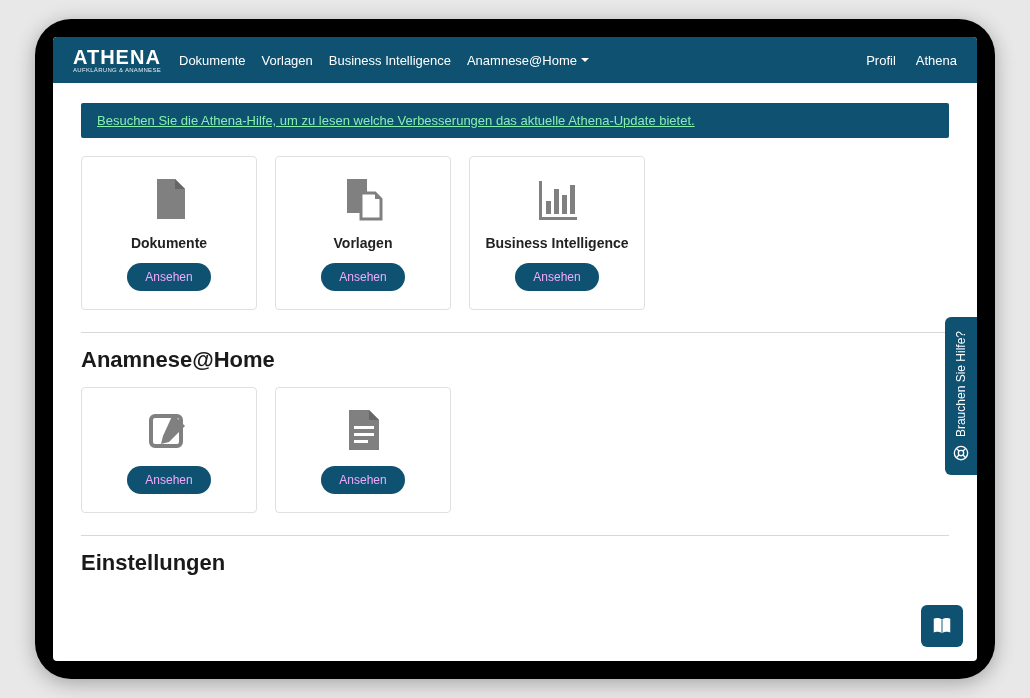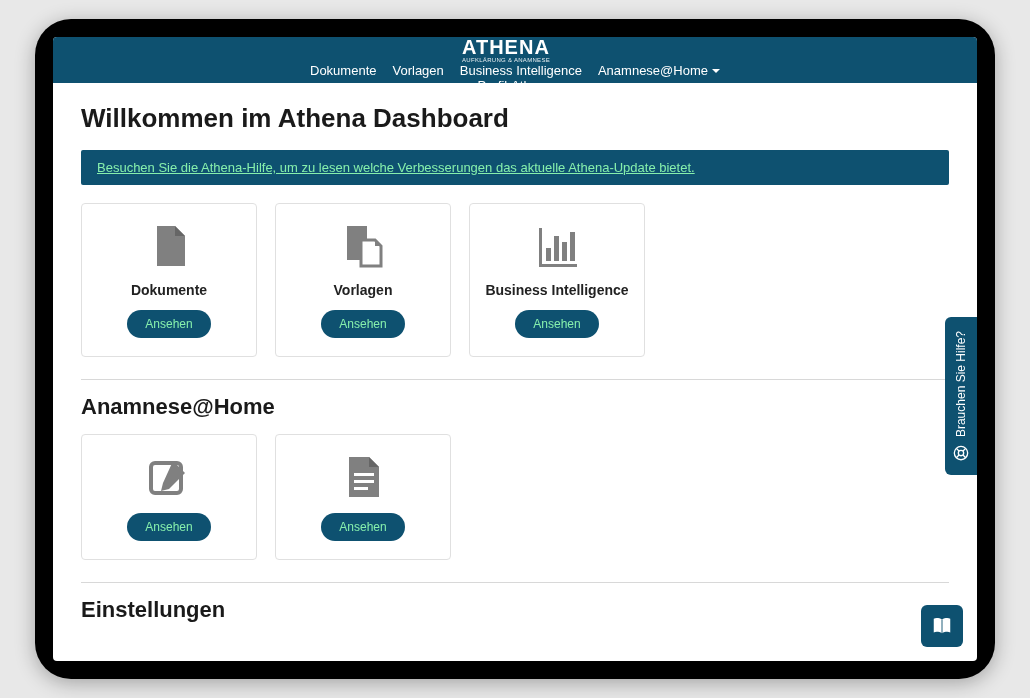--- a/index.html
+++ b/index.html
@@ -30,21 +30,20 @@
       overflow: hidden;
       position: relative;
     }
     .navbar {
       background: #0e5170;
       height: 46px;
       display: flex;
       align-items: center;
       padding: 0 20px;
       color: #fff;
-      flex-direction: column;
     }
     .brand {
       display: flex;
       flex-direction: column;
       margin-right: 18px;
     }
     .brand-title {
       font-size: 20px;
       font-weight: 700;
       letter-spacing: 1px;
@@ -69,21 +68,21 @@
       gap: 4px;
     }
     .caret {
       width: 0; height: 0;
       border-left: 4px solid transparent;
       border-right: 4px solid transparent;
       border-top: 4px solid #fff;
     }
     .nav-right {
       display: flex;
-      gap: 4px;
+      gap: 20px;
     }
     .content {
       padding: 20px 28px;
       height: calc(100% - 46px);
       overflow: hidden;
     }
     .page-title {
       font-size: 26px;
       font-weight: 700;
       color: #1a1a1a;
@@ -125,21 +124,21 @@
     .card-icon svg { width: 48px; height: 48px; }
     .card-title {
       font-size: 14px;
       font-weight: 700;
       color: #222;
       margin-bottom: 10px;
       line-height: 1.25;
     }
     .card-btn {
       background: #0e5170;
-      color: #86efac;
+      color: #f0abfc;
       border: none;
       padding: 7px 18px;
       border-radius: 18px;
       font-size: 12px;
       cursor: pointer;
     }
     .divider {
       border: none;
       border-top: 1px solid #d8d8d8;
       margin: 0 0 14px 0;
@@ -205,21 +204,20 @@
           <span class="caret"></span>
         </span>
       </div>
       <div class="nav-right">
         <span class="nav-link">Profil</span>
         <span class="nav-link">Athena</span>
       </div>
     </div>
 
     <div class="content">
-      <h1 class="page-title">Willkommen im Athena Dashboard</h1>
 
       <div class="banner">Besuchen Sie die Athena-Hilfe, um zu lesen welche Verbesserungen das aktuelle Athena-Update bietet.</div>
 
       <div class="card-row">
         <div class="card">
           <div class="card-icon">
             <svg viewBox="0 0 48 48">
                 <path fill="#808080" d="M12 4 H30 L40 14 V44 H12 Z"></path>
                 <path fill="#666" d="M30 4 L40 14 H30 Z"></path>
               </svg>

